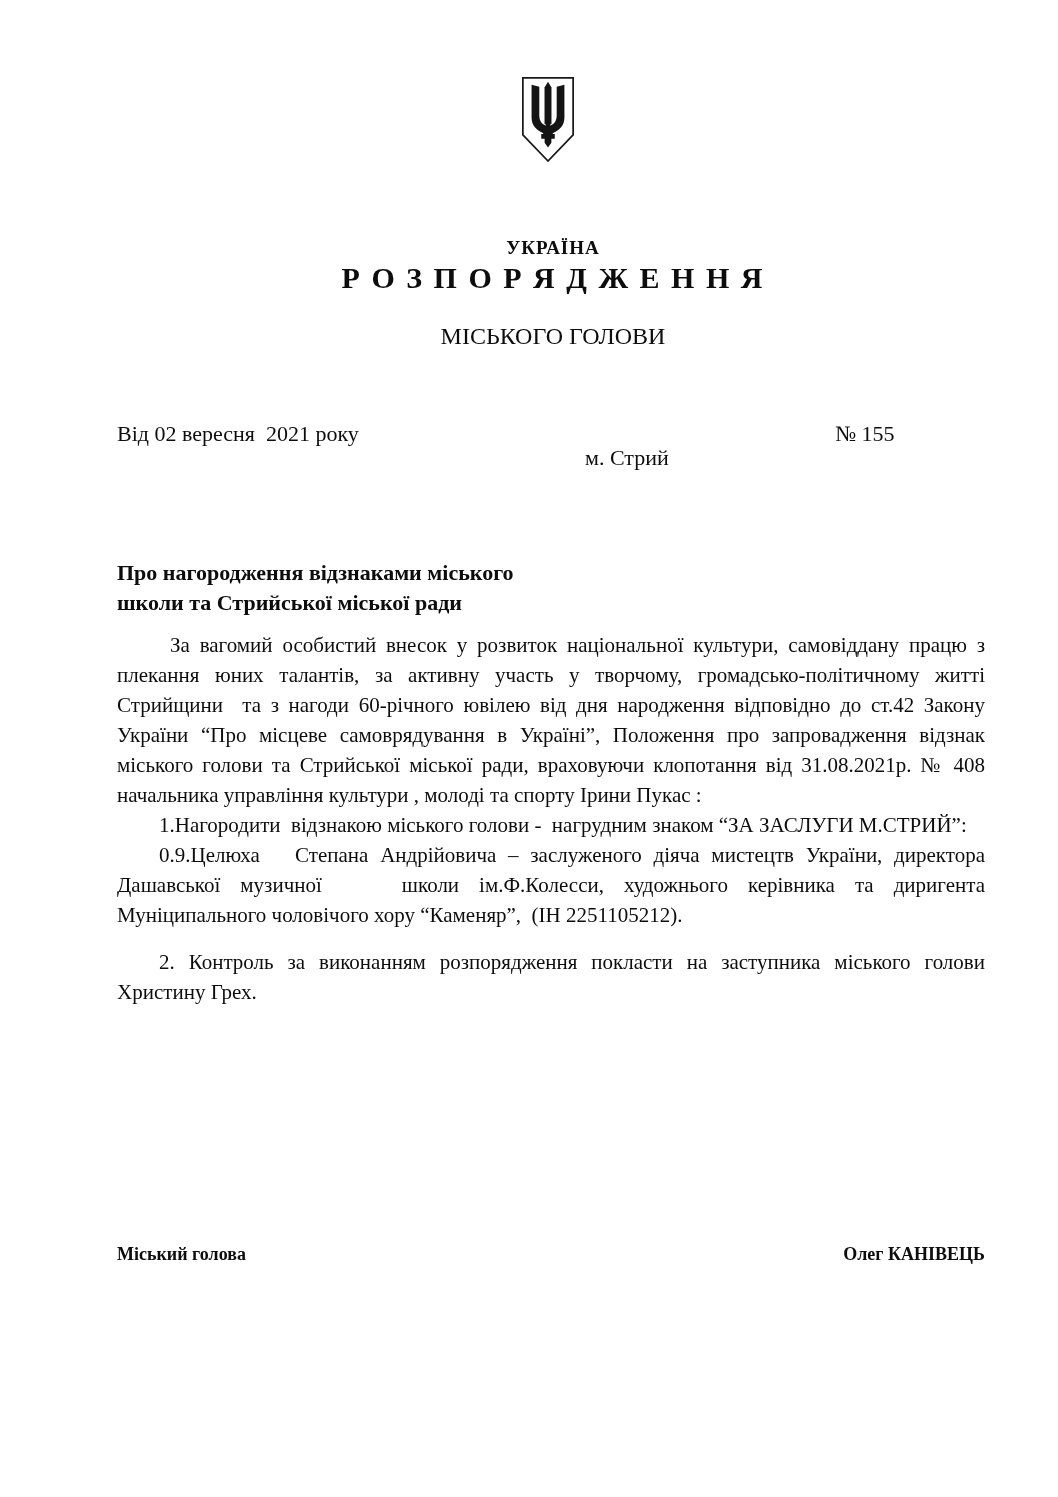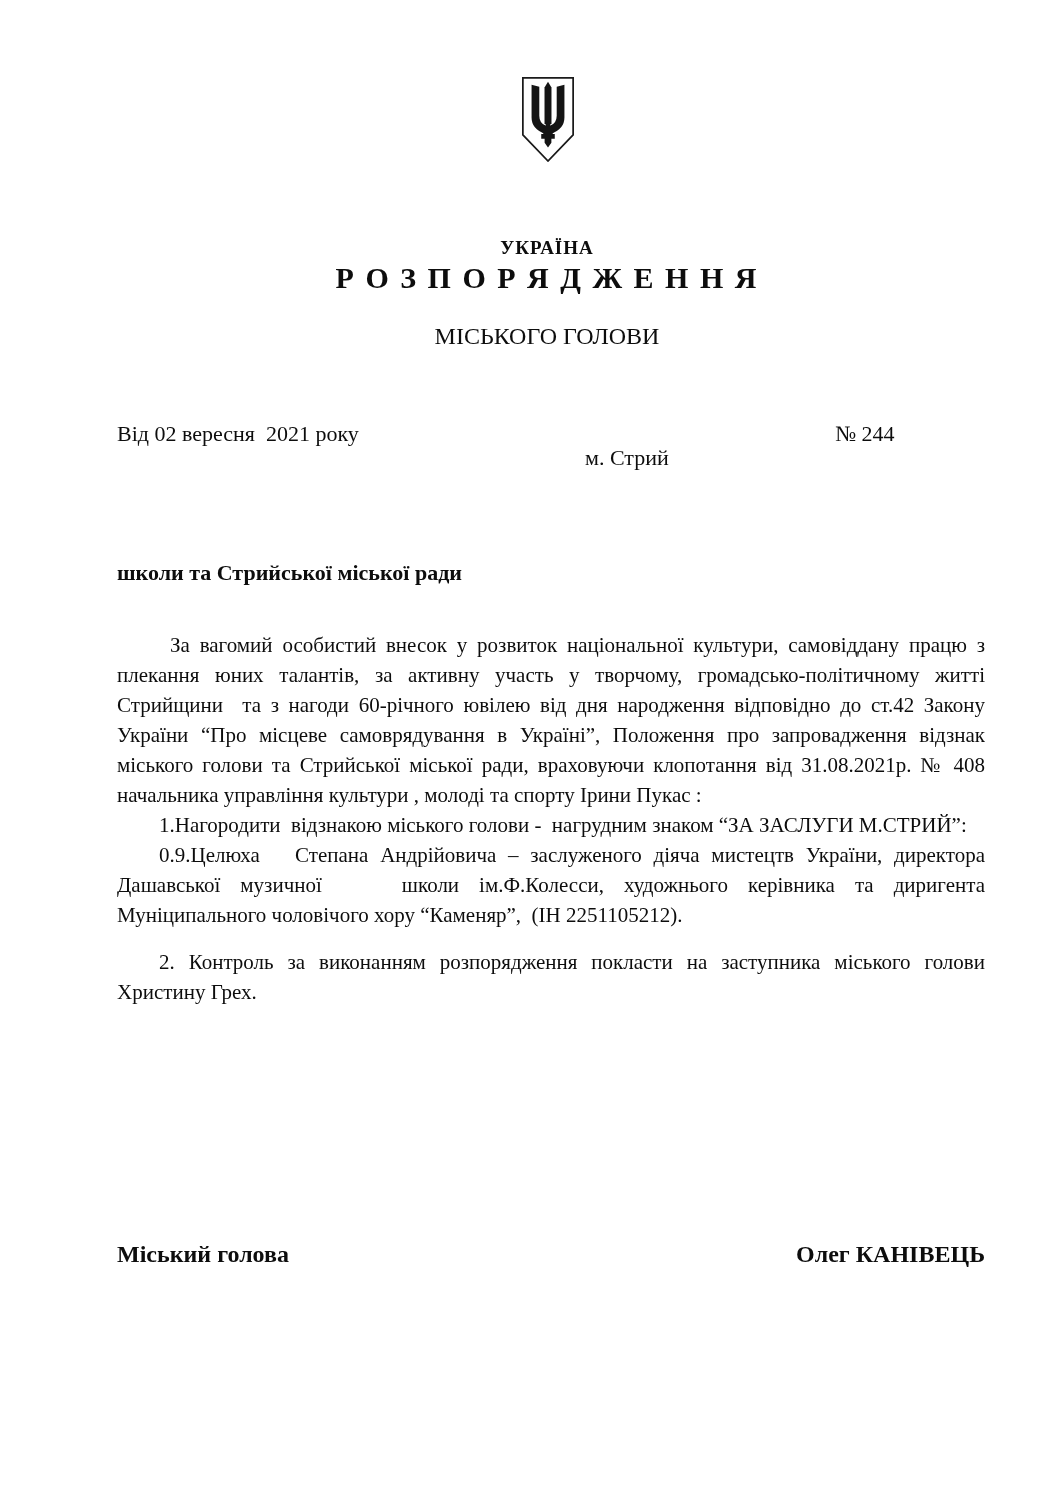--- a/index.html
+++ b/index.html
@@ -15,21 +15,21 @@
   }
   
   .emblem-wrap {
     position:absolute; top:75px; left:0; right:0;
     display:flex; justify-content:center;
     
     padding-left:38px;
   }
   
   .header-block {
-    position:absolute; top:236px; left:113px; width:868px;
+    position:absolute; top:236px; left:119px; width:868px;
     text-align:center;
   }
   .country-line   { font-size:19px; font-weight:bold; letter-spacing:1px; line-height:24px; }
   .council-line   { font-size:23px; font-weight:bold; line-height:28px; }
   .doctype-line   { font-size:30px; font-weight:bold; letter-spacing:2px; line-height:36px; }
   .issuer-line    { font-size:24px; font-weight:normal; margin-top:26px; line-height:28px; }
   
   .meta-row { position:absolute; top:421px; left:0; width:1058px; height:28px; font-size:22px; }
   .meta-row span { position:absolute; white-space:pre; }
   .meta-date   { left:117px; }
@@ -47,21 +47,21 @@
     text-align:justify;
   }
   .body-block p { white-space:pre-wrap; }
   .p-indent-lg { text-indent:53px; }
   .p-indent    { text-indent:42px; }
   .p-gap       { margin-top:17px; }
   
   .signature-row {
     position:absolute; top:1240px; left:117px; width:868px;
     display:flex; justify-content:space-between;
-    font-size:24px; font-weight:bold; line-height:28px;
+    font-size:18px; font-weight:bold; line-height:28px;
   }
 </style>
 </head>
 <body>
 
 <div class="page">
 
   <div class="emblem-wrap">
     <span>
       <svg width="58" height="89" viewBox="0 0 60 92" xmlns="http://www.w3.org/2000/svg" aria-hidden="true">
@@ -85,24 +85,25 @@
 
   <div class="header-block">
     <div class="country-line">УКРАЇНА</div>
     <div class="doctype-line">Р О З П О Р Я Д Ж Е Н Н Я</div>
     <div class="issuer-line">МІСЬКОГО ГОЛОВИ</div>
   </div>
 
   <div class="meta-row">
     <span class="meta-date">Від 02 вересня  2021 року</span>
     <span class="meta-place">м. Стрий</span>
-    <span class="meta-number">№ 244</span>
+    <span class="meta-number">№ 155</span>
   </div>
 
   <div class="subject-block">
+    <div>Про нагородження відзнаками міського</div>
     <div>школи та Стрийської міської ради</div>
   </div>
 
   <div class="body-block">
     <p class="p-indent-lg">За вагомий особистий внесок у розвиток національної культури, самовіддану працю з плекання юних талантів, за активну участь у творчому, громадсько-політичному житті Стрийщини  та з нагоди 60-річного ювілею від дня народження відповідно до ст.42 Закону України “Про місцеве самоврядування в Україні”, Положення про запровадження відзнак міського голови та Стрийської міської ради, враховуючи клопотання від 31.08.2021р. № 408 начальника управління культури , молоді та спорту Ірини Пукас :</p>
     <p class="p-indent">1.Нагородити  відзнакою міського голови -  нагрудним знаком “ЗА ЗАСЛУГИ М.СТРИЙ”:</p>
     <p class="p-indent">0.9.Целюха   Степана Андрійовича – заслуженого діяча мистецтв України, директора Дашавської музичної    школи ім.Ф.Колесси, художнього керівника та диригента Муніципального чоловічого хору “Каменяр”,  (ІН 2251105212).</p>
     <p class="p-indent p-gap">2. Контроль за виконанням розпорядження покласти на заступника міського голови Христину Грех.</p>
   </div>
 

